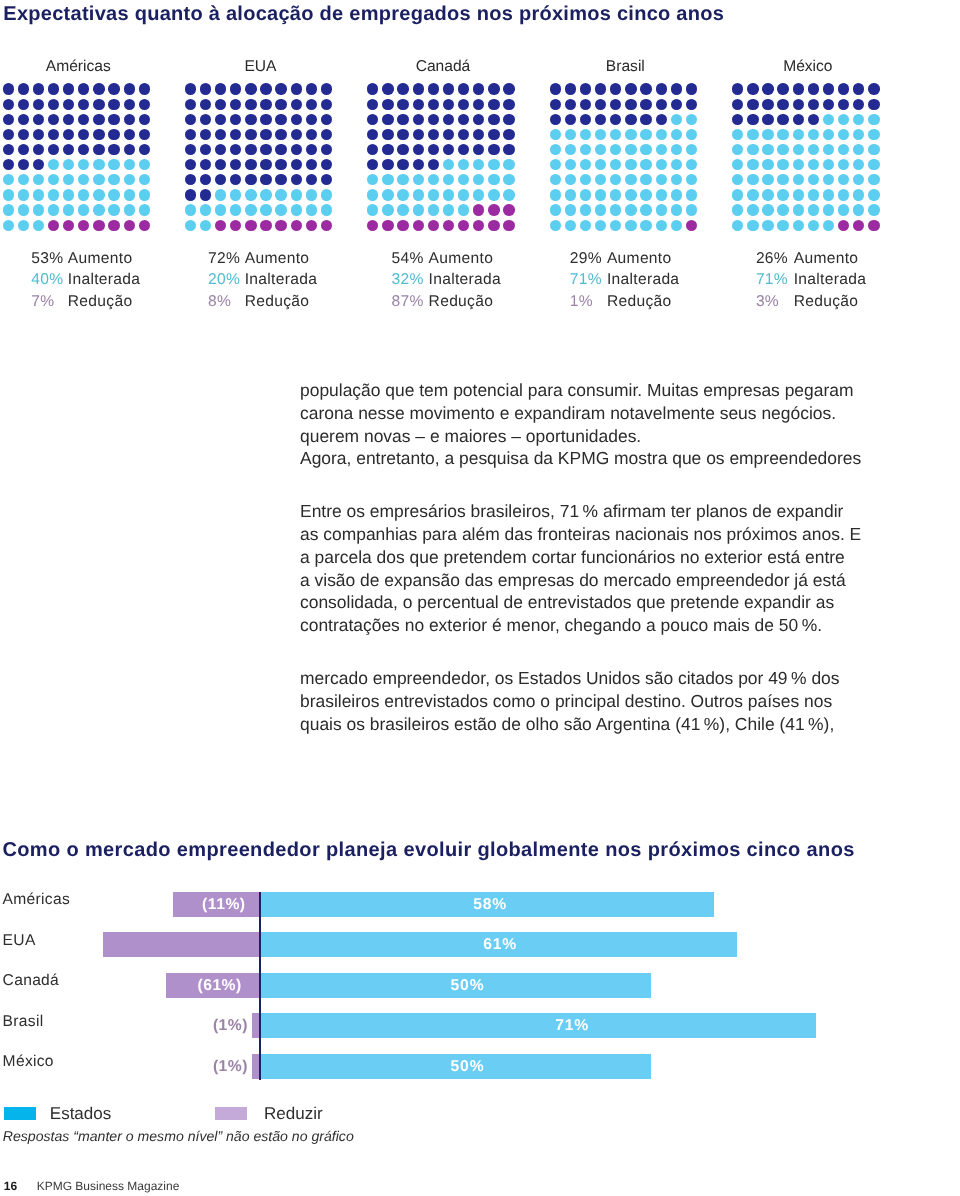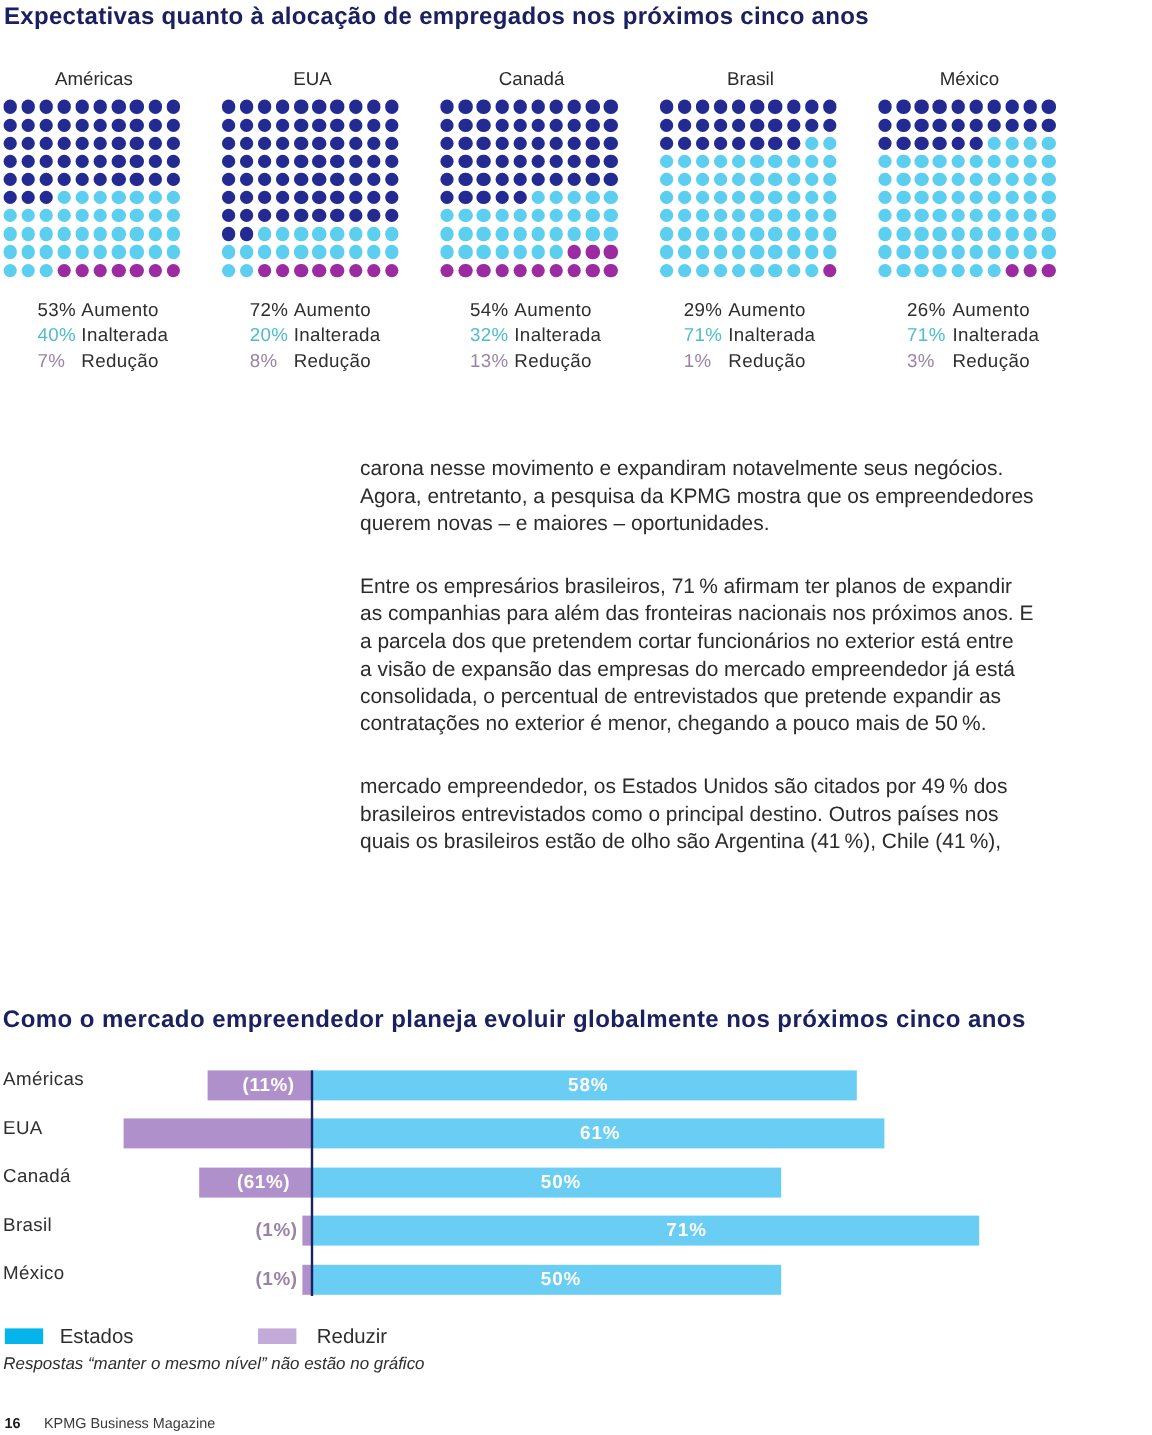--- a/index.html
+++ b/index.html
@@ -427,21 +427,21 @@
         <div class="dg-legend">
           <div class="lg-row" style="top: 0px;">
             <span class="lg-pct" style="color: rgb(46, 46, 46); left: 24.4px;">54%</span>
             <span class="lg-lab" style="left: 61.4px;">Aumento</span>
           </div>
           <div class="lg-row" style="top: 21.75px;">
             <span class="lg-pct" style="color: rgb(79, 188, 208); left: 24.4px;">32%</span>
             <span class="lg-lab" style="left: 61.4px;">Inalterada</span>
           </div>
           <div class="lg-row" style="top: 43.5px;">
-            <span class="lg-pct" style="color: rgb(155, 131, 166); left: 24.4px;">13%</span>
+            <span class="lg-pct" style="color: rgb(155, 131, 166); left: 24.4px;">87%</span>
             <span class="lg-lab" style="left: 61.4px;">Redução</span>
           </div>
         </div>
       </div>
       <div class="dotgroup" style="left: 549.6px;">
         <div class="dg-title">Brasil</div>
         <div class="dg-grid">
           <span class="dot" style="left: 0px; top: 0px; background: rgb(35, 42, 145);"></span>
           <span class="dot" style="left: 15.13px; top: 0px; background: rgb(35, 42, 145);"></span>
           <span class="dot" style="left: 30.26px; top: 0px; background: rgb(35, 42, 145);"></span>
@@ -674,23 +674,24 @@
           <div class="lg-row" style="top: 43.5px;">
             <span class="lg-pct" style="color: rgb(155, 131, 166); left: 23.8px;">3%</span>
             <span class="lg-lab" style="left: 61.6px;">Redução</span>
           </div>
         </div>
       </div>
     </div>
 
   <div id="bodycopy">
       <p>
+        <span class="tline">população que tem potencial para consumir. Muitas empresas pegaram</span>
         <span class="tline">carona nesse movimento e expandiram notavelmente seus negócios.</span>
+        <span class="tline">querem novas – e maiores – oportunidades.</span>
         <span class="tline">Agora, entretanto, a pesquisa da KPMG mostra que os empreendedores</span>
-        <span class="tline">querem novas – e maiores – oportunidades.</span>
       </p>
       <p>
         <span class="tline">Entre os empresários brasileiros, 71 % afirmam ter planos de expandir</span>
         <span class="tline">as companhias para além das fronteiras nacionais nos próximos anos. E</span>
         <span class="tline">a parcela dos que pretendem cortar funcionários no exterior está entre</span>
         <span class="tline">a visão de expansão das empresas do mercado empreendedor já está</span>
         <span class="tline">consolidada, o percentual de entrevistados que pretende expandir as</span>
         <span class="tline">contratações no exterior é menor, chegando a pouco mais de 50 %.</span>
       </p>
       <p>

